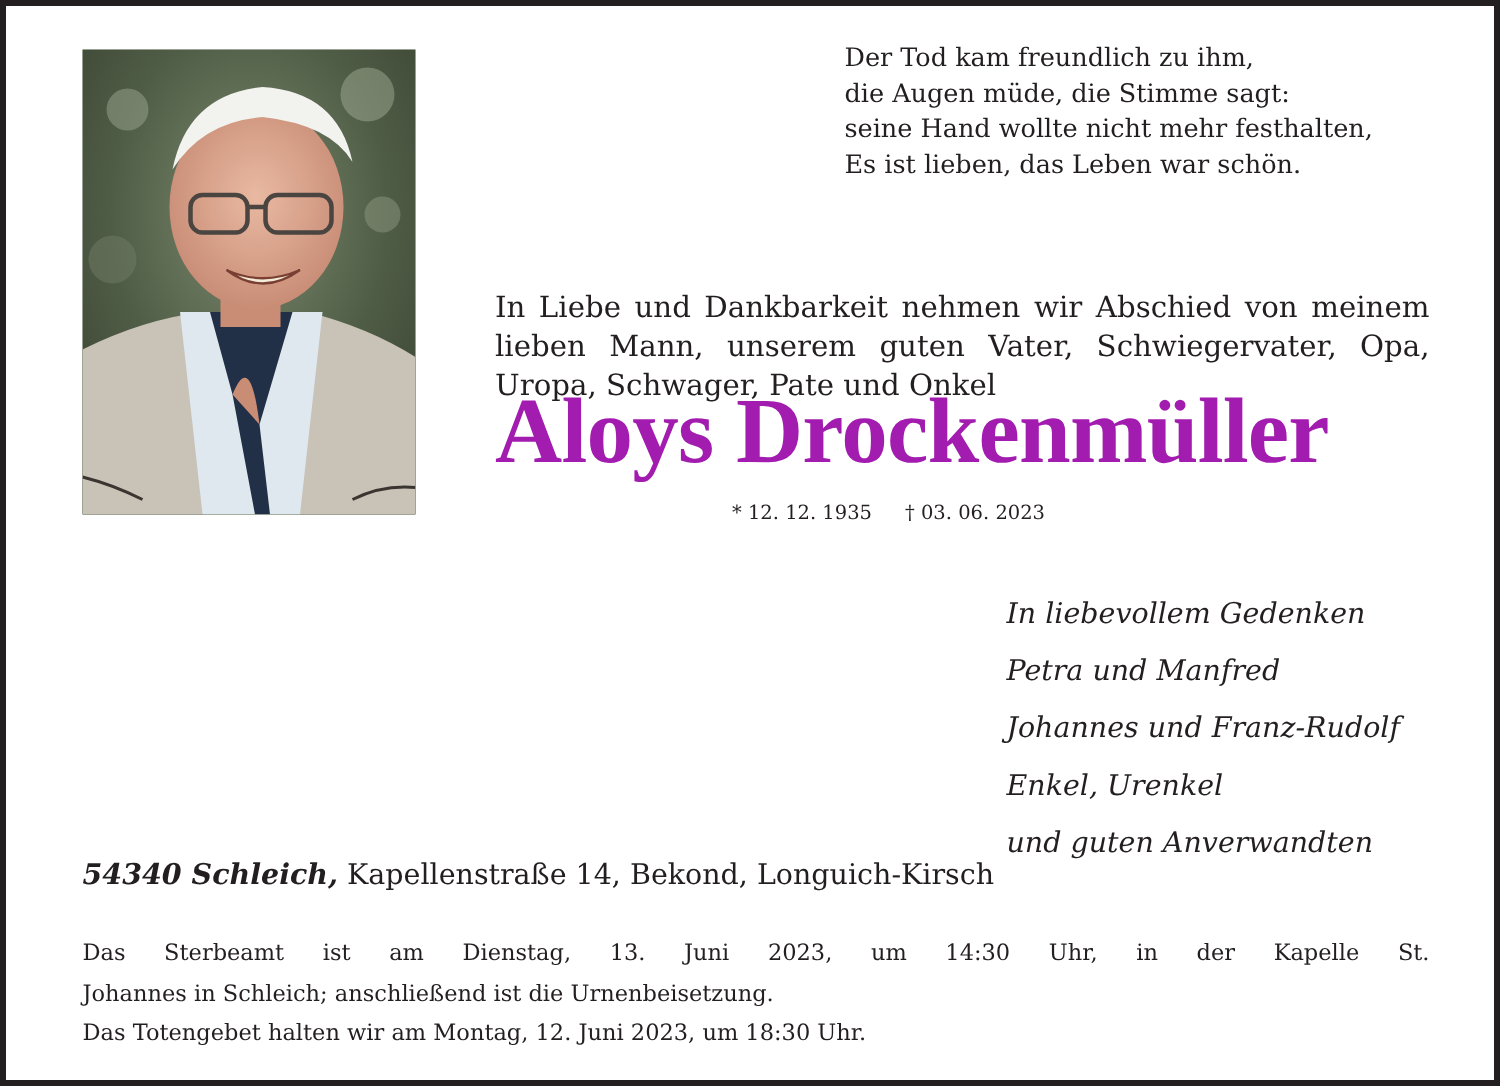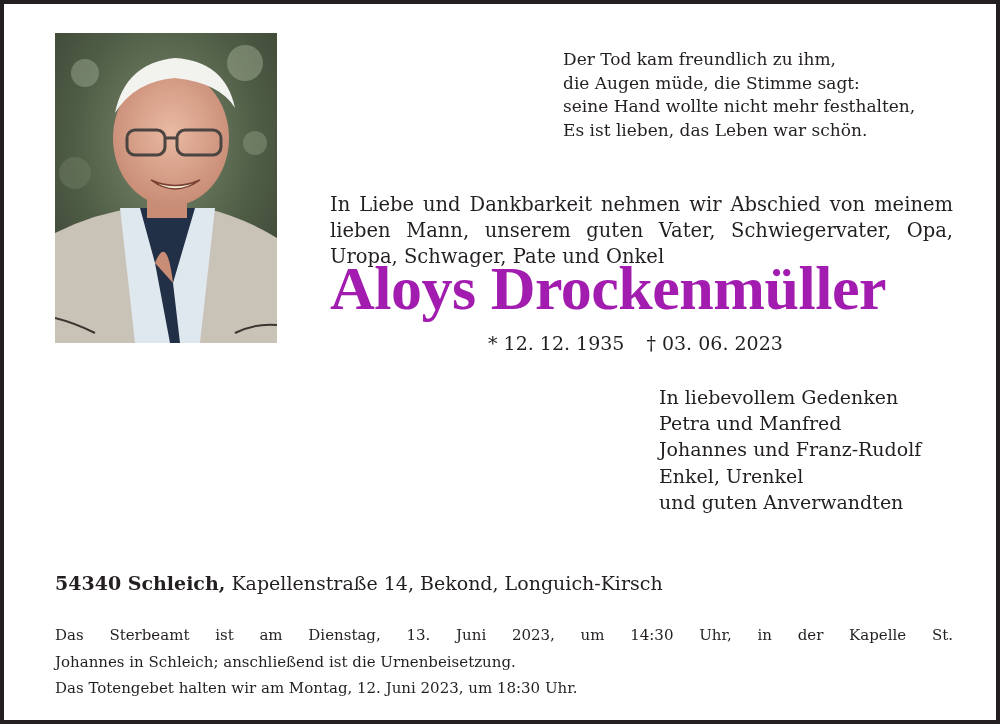--- a/index.html
+++ b/index.html
@@ -8,48 +8,48 @@
     position: absolute; left: 0; top: 0; width: 1000px; height: 724px;
     box-sizing: border-box; border: 4px solid #231f20; background: #fff;
   }
   .serif { font-family: "DejaVu Serif", "Liberation Serif", serif; color: #231f20; }
   .photo {
     position: absolute; left: 51px; top: 29px; width: 222px; height: 310px;
     overflow: hidden; background: #4a5a42;
   }
   .photo svg { display: block; }
   .poem {
-    position: absolute; left: 559px; top: 44px; font-size: 17px; line-height: 23.5px;
+    position: absolute; left: 559px; top: 24px; font-size: 17px; line-height: 23.5px;
     white-space: nowrap;
   }
   .intro {
     position: absolute; left: 326px; top: 144px; width: 623px;
     font-size: 19.5px; line-height: 26px; text-align: justify; text-align-last: left; margin-top: 44px;
   }
   .name {
     position: absolute; left: 326px; top: 246px; width: 624px;
     font-family: "Liberation Serif", "DejaVu Serif", serif;
     font-weight: bold; font-size: 62px; line-height: 76px; color: #a21caf;
     white-space: nowrap; letter-spacing: -0.5px;
   }
   .dates {
-    position: absolute; left: 484px; top: 326px; font-size: 19px; line-height: 26px;
+    position: absolute; left: 484px; top: 326px; font-size: 13px; line-height: 26px;
     white-space: nowrap;
   }
   .dates .death { margin-left: 22px; }
   .mourners {
     position: absolute; left: 655px; top: 380px; font-size: 19px; line-height: 26.2px;
     white-space: nowrap;
   }
-  .mourners div { margin: 0; }
+  .mourners div { margin: 12px; font-style: italic; }
   .address {
     position: absolute; left: 51px; top: 566px; font-size: 19px; line-height: 26px;
     white-space: nowrap;
   }
-  .address b { font-weight: bold; }
+  .address b { font-weight: bold; font-style: italic; }
   .service {
     position: absolute; left: 51px; top: 618px; width: 898px;
     font-size: 15px; line-height: 26.5px;
   }
   .service .justify { text-align: justify; text-align-last: justify; }
 </style>
 </head>
 <body>
 
 <div class="frame">

